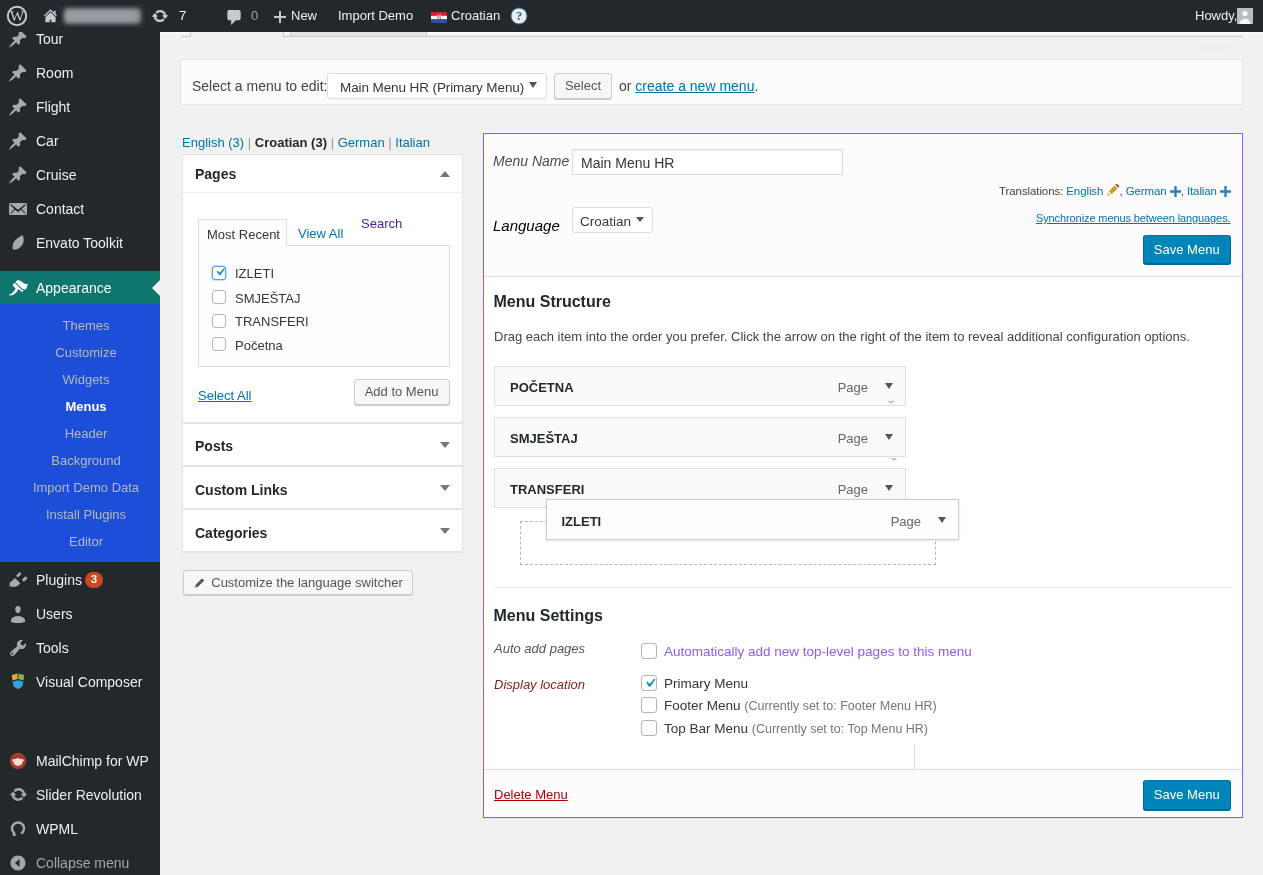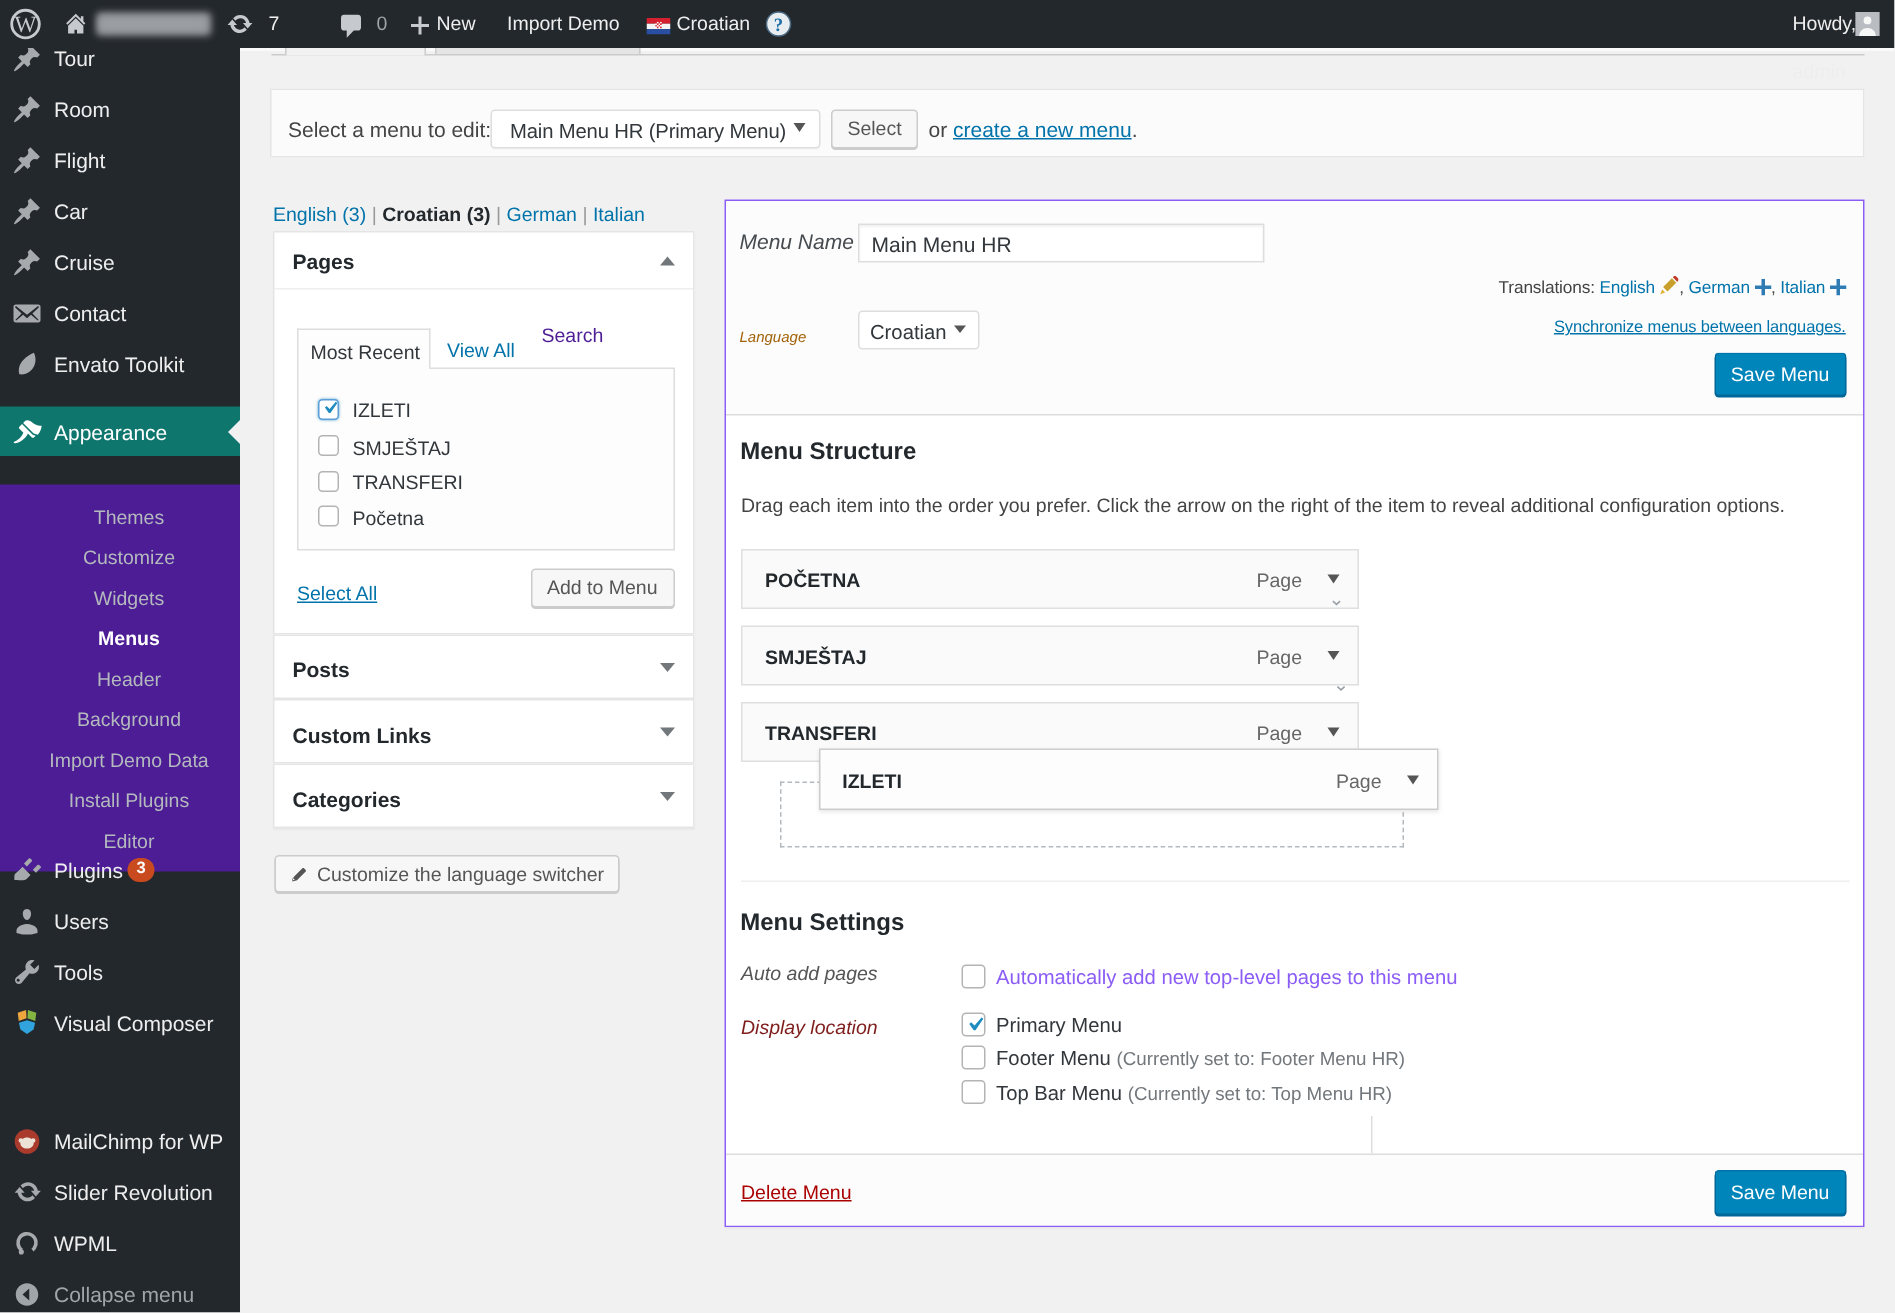--- a/index.html
+++ b/index.html
@@ -11,21 +11,21 @@
 
 
 #adminbar { position:absolute; left:0; top:0; width:1263px; height:32px; background:#23282d; color:#eee; font-size:13px; z-index:50; }
 #adminbar .it { position:absolute; top:0; height:32px; line-height:32px; color:#eee; }
 
 
 #sidebar { position:absolute; left:0; top:0; width:160px; height:875px; background:#23282d; z-index:10;text-align:center; }
 .mitem { position:absolute; left:0; width:160px; height:34px; color:#eee; font-size:14px; }
 .mitem .lbl { position:absolute; left:36px; top:50%; transform:translateY(-50%); white-space:nowrap; }
 .mitem .ico { position:absolute; left:8px; top:50%; transform:translateY(-50%); width:20px; height:20px; }
-.sub { position:absolute; left:0; width:160px; background:#4c1d95;margin-top:19px; }
+.sub { position:absolute; left:0; width:160px; background:#1d4ed8; }
 .sub a { display:block; height:27px; line-height:27px; padding-left:12px; font-size:13px; color:#b4b9be; }
 .sub a.cur { color:#fff; font-weight:bold; }
 #appearance { background:#0f766e; color:#fff; }
 #appearance:after { content:""; position:absolute; right:0; top:50%; margin-top:-8px; border:8px solid transparent; border-right-color:#f1f1f1; }
 #badge3 { position:absolute; left:85px; top:50%; transform:translateY(-50%); background:#ca4a1f; color:#fff; font-size:11px; font-weight:bold; border-radius:9px; padding:1px 6px 2px; line-height:13px; }
 
 
 .box { background:#fff; border:1px solid #e5e5e5; box-shadow:0 1px 1px rgba(0,0,0,.04); }
 .btn { display:inline-block; background:#f7f7f7; border:1px solid #ccc; border-radius:3px; color:#555; font-size:13px; text-align:center; box-shadow:0 1px 0 #ccc; }
 .btn-primary { background:#0085ba; border:1px solid; border-color:#0073aa #006799 #006799; border-radius:3px; color:#fff; font-size:13px; text-align:center; box-shadow:0 1px 0 #006799; }
@@ -287,21 +287,21 @@
     <div class="abs" style="right:11px;top:49.5px;text-align:right;line-height:13px;font-size:11.5px;letter-spacing:-0.1px;white-space:nowrap">Translations: <a>English</a> <svg style="vertical-align:-2px" width="13" height="13" viewBox="0 0 20 20">
           <path fill="#e2b335" d="M3.2 13.6l-1.8 5 5-1.8z"></path>
           <path fill="#c8a02b" d="M4.2 11.3l4.5 4.5 9-9-4.5-4.5z"></path>
           <path fill="#c0392b" d="M14.2 1.3l4.5 4.5 1-1c.6-.6.6-1.6 0-2.2l-2.3-2.3c-.6-.6-1.6-.6-2.2 0z"></path>
         </svg>, <a>German</a> <svg style="vertical-align:-2px" width="11" height="11" viewBox="0 0 14 14">
           <path fill="#2f7cb5" d="M5.5 0h3v5.5H14v3H8.5V14h-3V8.5H0v-3h5.5z"></path>
         </svg>, <a>Italian</a> <svg style="vertical-align:-2px" width="11" height="11" viewBox="0 0 14 14">
           <path fill="#2f7cb5" d="M5.5 0h3v5.5H14v3H8.5V14h-3V8.5H0v-3h5.5z"></path>
         </svg></div>
     <a class="u abs" style="right:11.5px;top:78px;line-height:12px;font-size:11px;letter-spacing:-0.1px">Synchronize menus between languages.</a>
-    <span class="abs" style="left:9px;top:84.5px;font-size:10px;font-style:italic;color:#a16207;line-height:14px">Language</span>
+    <span class="abs" style="left:9px;top:84.5px;font-size:15px;font-style:italic;color:#000000;line-height:14px">Language</span>
     <div class="abs" style="left:88px;top:73px;width:81px;height:26px;background:#fff;border:1px solid #ddd;border-radius:3px">
       <span class="abs" style="left:7px;top:5.5px;font-size:13.5px;color:#32373c">Croatian</span>
       <span class="abs" style="right:8px;top:9px;width:0;height:0;border:4px solid transparent;border-top:5.5px solid #555"></span>
     </div>
     <div class="btn-primary abs" style="right:11px;top:100.5px;width:88.5px;height:29.5px;line-height:28px">Save Menu</div>
 
     <span class="abs" style="left:9.5px;top:160px;font-size:16px;font-weight:600;color:#23282d;line-height:16px">Menu Structure</span>
     <span class="abs" style="left:10px;top:195.5px;font-size:13px;line-height:13px;white-space:nowrap">Drag each item into the order you prefer. Click the arrow on the right of the item to reveal additional configuration options.</span>
 
     <div class="mih abs" style="left:10px;top:232px">

